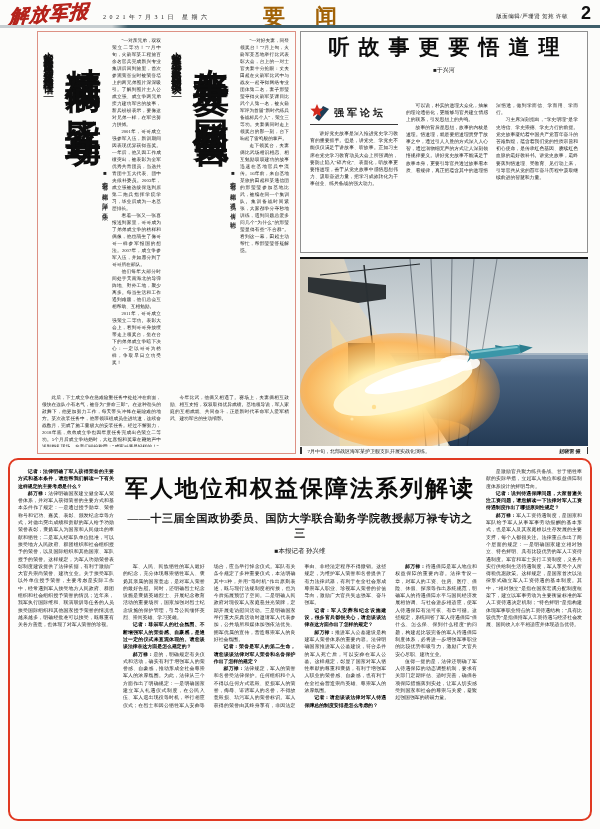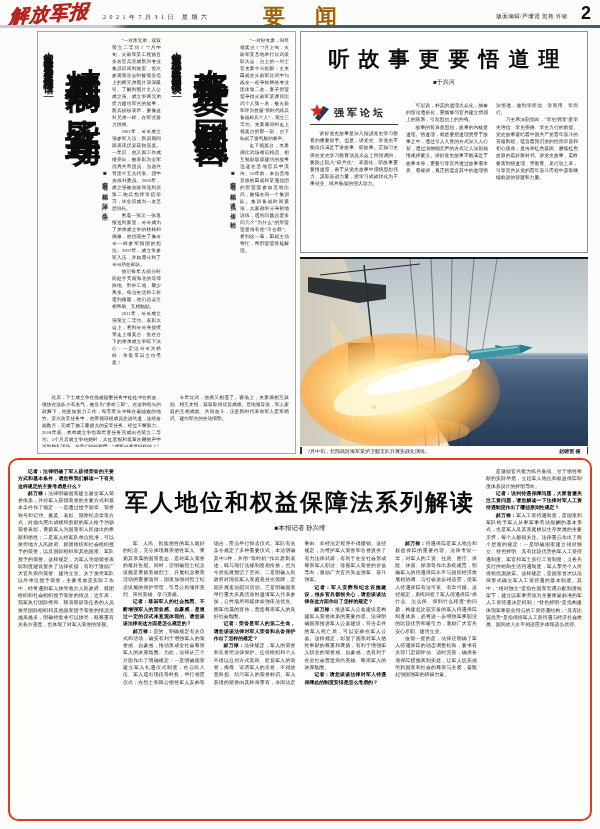--- a/index.html
+++ b/index.html
@@ -29,21 +29,21 @@
   .art .head{position:absolute;left:20px;top:8px;height:402px;margin:0;font-size:36px;font-weight:900;
             letter-spacing:2.5px;color:#0d0d0d;}
   .art .by{position:absolute;left:62px;top:138px;height:180px;font-size:6px;color:#222;letter-spacing:1px;}
   .art .bodycol{position:absolute;left:74px;top:5px;width:49px;height:353px;overflow:hidden;
             font-size:4.7px;line-height:7px;}
   .art .artfoot{position:absolute;left:4px;top:362px;width:119px;height:53px;overflow:hidden;
             font-size:4.7px;line-height:7px;}
   
   #forumbox{position:absolute;left:300px;top:31px;width:288px;height:222px;border:1px solid #8f8f8f;
             box-sizing:border-box;background:#fdfdfc;}
-  #forumbox h1{margin:13px 0 0;text-align:center;font-size:21px;font-weight:900;letter-spacing:9px;
+  #forumbox h1{margin:1px 0 0;text-align:center;font-size:21px;font-weight:900;letter-spacing:9px;
             padding-left:9px;color:#0c0c0c;}
   .fby{text-align:center;font-size:6px;margin-top:5px;color:#222;}
   .fcols{position:absolute;left:9px;right:9px;top:70px;bottom:8px;display:flex;gap:8px;overflow:hidden;justify-content:center;}
   .fcol1{width:88px;flex:none;overflow:hidden;font-size:4.8px;line-height:7.2px;}
   .badge{height:22px;display:flex;align-items:center;gap:4px;border-bottom:1.5px solid #3a3a3a;
          margin-bottom:5px;}
   .badge .bt{font-size:10px;font-weight:900;letter-spacing:3px;color:#151515;}
   .fcol23{flex:1;columns:2;column-gap:8px;font-size:4.8px;line-height:7.2px;overflow:hidden;}
   
   #photo{position:absolute;left:300px;top:257px;width:288px;height:187px;border-top:2px solid #151515;
@@ -52,21 +52,21 @@
           font-size:5px;color:#222;}
   .tick{width:1.5px;height:7px;background:#333;flex:none;}
   #caprow .cap{margin-left:6px;}
   #caprow .credit{margin-left:auto;font-weight:bold;margin-right:6px;}
   
   #intbox{position:absolute;left:8px;top:458px;width:584px;height:363px;box-sizing:border-box;
           border:2.5px solid #e03a22;border-radius:10px;padding:8px;display:flex;gap:9px;
           background:#fdfdfc;}
   .icol{width:96px;flex:none;overflow:hidden;font-size:4.9px;line-height:7.3px;}
   .icenter{flex:1;display:flex;flex-direction:column;overflow:hidden;}
-  .icenter h1{margin:19px 0 0;text-align:center;font-size:23px;font-weight:900;letter-spacing:2px;
+  .icenter h1{margin:5px 0 0;text-align:center;font-size:23px;font-weight:900;letter-spacing:2px;
           color:#0b0b0b;white-space:nowrap;}
   .isub{text-align:center;font-size:11px;font-weight:bold;margin-top:7px;letter-spacing:.5px;}
   .iby{text-align:center;font-size:6.5px;margin:6px 0 7px;color:#222;}
   .icols4{flex:1;columns:4;column-gap:9px;font-size:4.9px;line-height:7.3px;overflow:hidden;}
   
   .para{margin:0;text-indent:2em;text-align:justify;color:#222;}
   .para b{font-weight:bold;color:#000;}
   .para.q{font-weight:bold;color:#000;}
 </style>
 </head>
@@ -197,20 +197,21 @@
     <span class="tick"></span>
   </div>
 
   <div id="intbox">
     <div class="icol">
         <p class="para q"><b>记者：</b>法律明确了军人获得荣誉的主要方式和基本条件，请您帮我们解读一下有关这样规定的主要考虑是什么？</p>
         <p class="para a"><b>郝万禄：</b>法律明确国家建立健全军人荣誉体系，并对军人获得荣誉的主要方式和基本条件作了规定：一是通过授予勋章、荣誉称号和记功、嘉奖、表彰、颁发纪念章等方式，对做出突出成绩和贡献的军人给予功勋荣誉表彰，褒扬军人为国家和人民做出的奉献和牺牲；二是军人经军队单位批准，可以接受地方人民政府、群团组织和社会组织授予的荣誉，以及国际组织和其他国家、军队授予的荣誉。这样规定，为军人功勋荣誉表彰制度建设提供了法律依据，有利于激励广大官兵崇尚荣誉、建功立业。关于接受军队以外单位授予荣誉，主要考虑是实际工作中，经常遇到军人接受地方人民政府、群团组织和社会组织授予荣誉的情况；近年来，我军执行国际维和、联演联训等任务的人员接受国际组织和其他国家授予荣誉的情况也越来越多，明确经批准可以接受，既尊重有关各方善意，也体现了对军人荣誉的珍视。</p>
       </div>
     <div class="icenter">
       <h1>军人地位和权益保障法系列解读</h1>
+      <div class="isub">——十三届全国政协委员、国防大学联合勤务学院教授郝万禄专访之三</div>
       <div class="iby">■本报记者 孙兴维</div>
       <div class="icols4">
           <p class="para p">军、人民、民族牺牲的军人最好的纪念，充分体现尊崇牺牲军人、褒扬其亲属的国家意志，是对军人荣誉的最好告慰。同时，还明确烈士纪念设施是褒扬英雄烈士、开展纪念教育活动的重要场所，国家加强对烈士纪念设施的保护管理，引导公民缅怀英烈、崇尚英雄、学习英雄。</p>
           <p class="para q"><b>记者：</b>尊崇军人的社会氛围、不断增强军人的荣誉感、自豪感，是通过一定的仪式来直观体现的。请您谈谈法律在这方面是怎么规定的？</p>
           <p class="para a"><b>郝万禄：</b>是的，明确规定有关仪式和活动，确实有利于增强军人的荣誉感、自豪感，推动形成全社会尊崇军人的浓厚氛围。为此，法律从三个方面作出了明确规定：一是明确国家建立军人礼遇仪式制度，在公民入伍、军人退出现役等时机，举行相应仪式；在烈士和因公牺牲军人安葬等场合，应当举行悼念仪式。军队有关条令规定了多种重要仪式，本法明确其中3种，并用“等时机”作出原则表述，既与现行法规制度相衔接，也为今后拓展预留了空间。二是明确人民政府对现役军人家庭悬挂光荣牌，定期开展走访慰问活动。三是明确国家举行重大庆典活动时邀请军人代表参加，公共场所和媒体加强依法优先、拥军优属的宣传，营造尊崇军人的良好社会氛围。</p>
           <p class="para q"><b>记者：</b>荣誉是军人的第二生命，请您谈谈法律对军人荣誉和名誉保护作出了怎样的规定？</p>
           <p class="para a"><b>郝万禄：</b>法律规定，军人的荣誉和名誉受法律保护。任何组织和个人不得以任何方式诋毁、贬损军人的荣誉，侮辱、诽谤军人的名誉，不得故意毁损、玷污军人的荣誉标识。军人获得的荣誉由其终身享有，非因法定事由、非经法定程序不得撤销。这些规定，为维护军人荣誉和名誉提供了有力法律武器，有利于在全社会形成尊崇军人职业、珍视军人荣誉的价值导向，激励广大官兵矢志强军、奋斗强军。</p>
           <p class="para q"><b>记者：</b>军人安葬和纪念设施建设，很多官兵都很关心，请您谈谈法律在这方面作出了怎样的规定？</p>
           <p class="para a"><b>郝万禄：</b>推进军人公墓建设是构建军人荣誉体系的重要内容。法律明确国家推进军人公墓建设，符合条件的军人死亡后，可以安葬在军人公墓。这样规定，彰显了国家对军人牺牲奉献的尊重和褒扬，有利于增强军人职业的荣誉感、自豪感，也有利于在全社会营造崇尚英雄、尊崇军人的浓厚氛围。</p>
           <p class="para q"><b>记者：</b>请您谈谈法律对军人待遇保障总的制度安排是怎么考虑的？</p>

